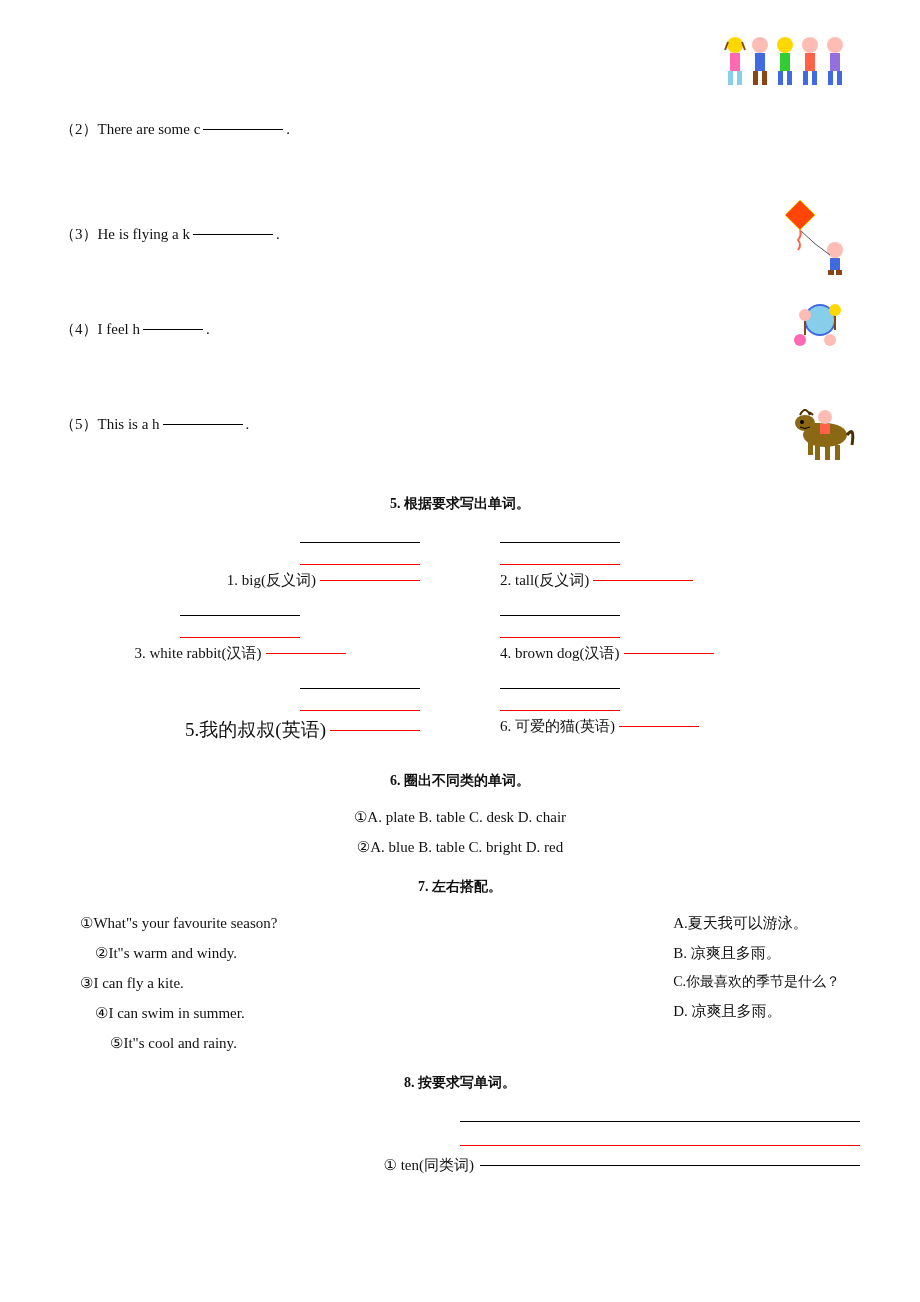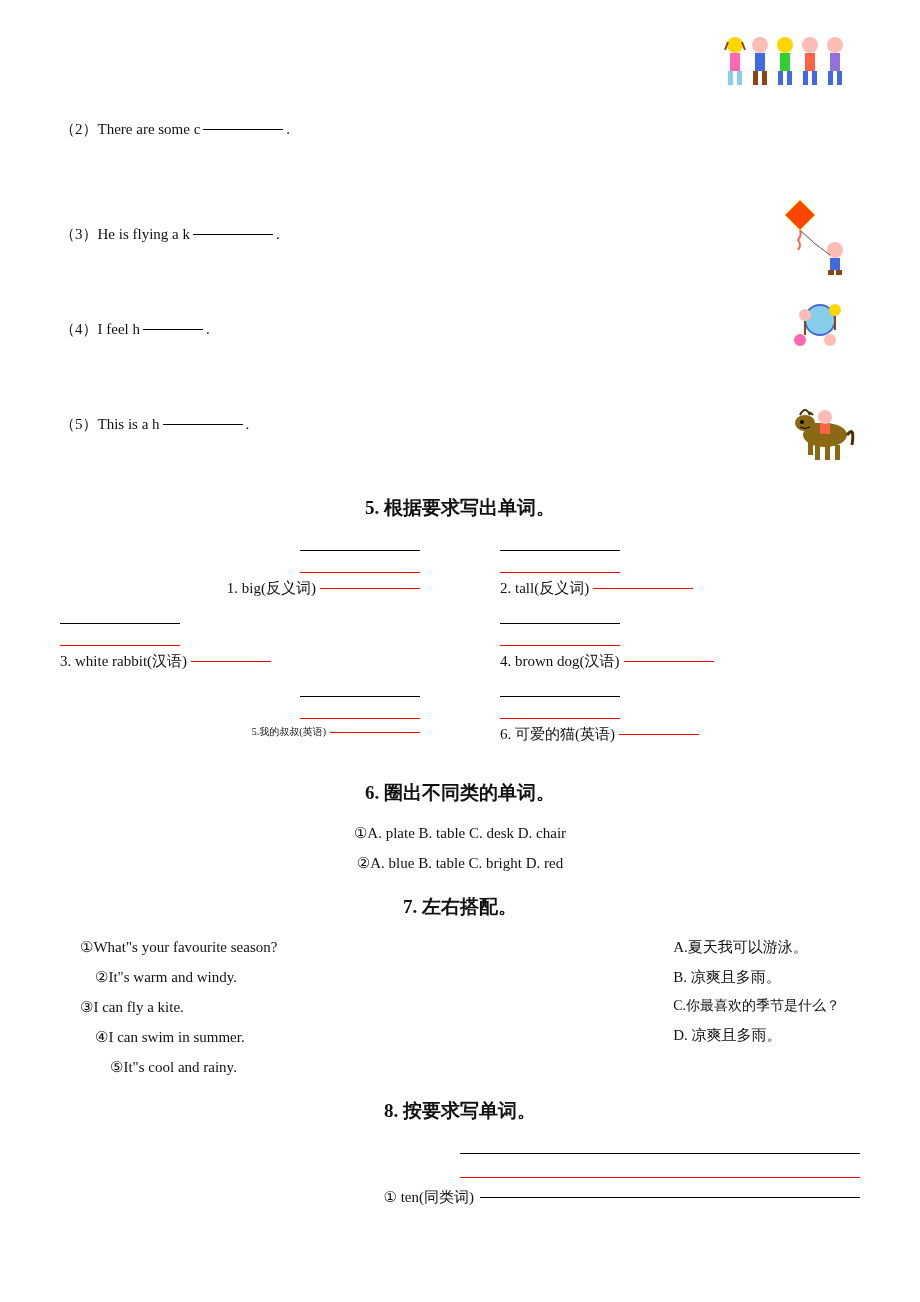--- a/index.html
+++ b/index.html
@@ -27,21 +27,21 @@
     .section4 {
       margin-top: 10px;
     }
 
     
     .section5 {
       margin-top: 20px;
     }
     .section-title {
       font-weight: bold;
-      font-size: 19px;
+      font-size: 14px;
       text-align: center;
       margin-bottom: 12px;
     }
 
     
     .section6 {
       margin-top: 16px;
     }
 
     
@@ -206,42 +206,42 @@
 
       <div style="display:flex; flex-direction:column; align-items:flex-start; padding-left:30px; margin-bottom:8px;">
         <div style="border-bottom:1px solid #000; width:120px; margin-bottom:4px;">&nbsp;</div>
         <div style="border-bottom:1px solid red; width:120px; margin-bottom:6px;">&nbsp;</div>
         <div style="display:flex; align-items:center; font-size:15px;">
           <span>2. tall(反义词)</span>
           <span style="display:inline-block; border-bottom:1px solid red; width:100px; margin-left:4px; vertical-align:bottom;"></span>
         </div>
       </div>
 
-      <div style="display:flex; flex-direction:column; align-items:flex-start; padding-right:30px; margin-bottom:8px;">
+      <div style="display:flex; flex-direction:column; align-items:center; padding-right:30px; margin-bottom:8px;">
         <div style="border-bottom:1px solid #000; width:120px; margin-bottom:4px;">&nbsp;</div>
         <div style="border-bottom:1px solid red; width:120px; margin-bottom:6px;">&nbsp;</div>
         <div style="display:flex; align-items:center; font-size:15px;">
           <span>3. white rabbit(汉语)</span>
           <span style="display:inline-block; border-bottom:1px solid red; width:80px; margin-left:4px; vertical-align:bottom;"></span>
         </div>
       </div>
 
       <div style="display:flex; flex-direction:column; align-items:flex-start; padding-left:30px; margin-bottom:8px;">
         <div style="border-bottom:1px solid #000; width:120px; margin-bottom:4px;">&nbsp;</div>
         <div style="border-bottom:1px solid red; width:120px; margin-bottom:6px;">&nbsp;</div>
         <div style="display:flex; align-items:center; font-size:15px;">
           <span>4. brown dog(汉语)</span>
           <span style="display:inline-block; border-bottom:1px solid red; width:90px; margin-left:4px; vertical-align:bottom;"></span>
         </div>
       </div>
 
       <div style="display:flex; flex-direction:column; align-items:flex-end; padding-right:30px; margin-bottom:8px;">
         <div style="border-bottom:1px solid #000; width:120px; margin-bottom:4px;">&nbsp;</div>
         <div style="border-bottom:1px solid red; width:120px; margin-bottom:6px;">&nbsp;</div>
-        <div style="display:flex; align-items:center; font-size:10px;">
+        <div style="display:flex; align-items:center; font-size:19px;">
           <span>5.我的叔叔(英语)</span>
           <span style="display:inline-block; border-bottom:1px solid red; width:90px; margin-left:4px; vertical-align:bottom;"></span>
         </div>
       </div>
 
       <div style="display:flex; flex-direction:column; align-items:flex-start; padding-left:30px; margin-bottom:20px;">
         <div style="border-bottom:1px solid #000; width:120px; margin-bottom:4px;">&nbsp;</div>
         <div style="border-bottom:1px solid red; width:120px; margin-bottom:6px;">&nbsp;</div>
         <div style="display:flex; align-items:center; font-size:15px;">
           <span>6. 可爱的猫(英语)</span>

